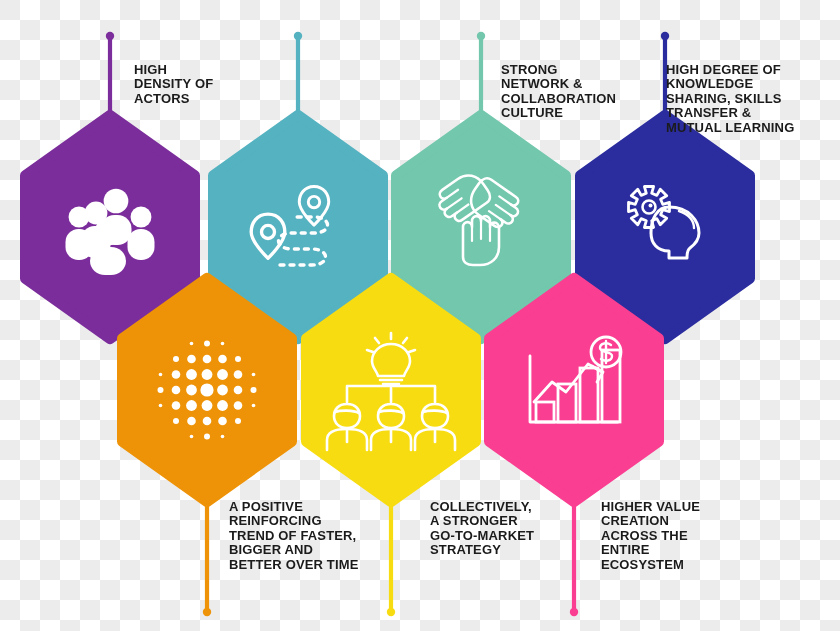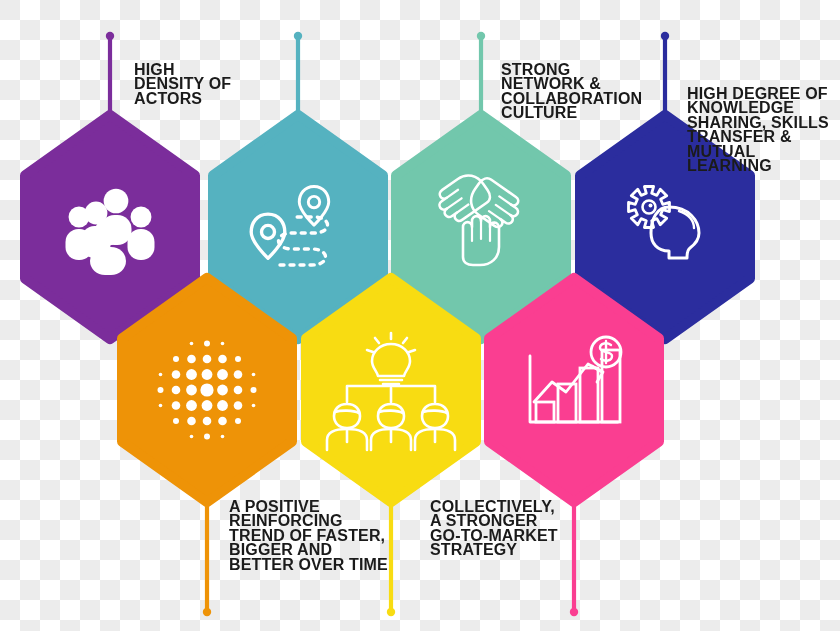--- a/index.html
+++ b/index.html
@@ -13,21 +13,21 @@
     position: relative;
     width: 840px; height: 631px;
     background:
       repeating-conic-gradient(#ffffff 0% 25%, #ececec 0% 50%) 0 0 / 40px 40px;
   }
   .layer { position: absolute; left: 0; top: 0; width: 840px; height: 631px; }
   .label {
     position: absolute;
     font-family: "Liberation Sans", sans-serif;
     font-weight: bold;
-    font-size: 16px;
+    font-size: 13px;
     line-height: 14.4px;
     letter-spacing: 0.15px;
     color: #1b1b1b;
     text-transform: uppercase;
     white-space: pre-line;
   }
   svg { display: block; overflow: visible; }
 </style>
 </head>
 <body>
@@ -229,29 +229,34 @@
   </svg>
 
   <div class="layer" id="labels-layer">
       <div class="label" style="left: 134px; top: 63px;">HIGH
 DENSITY OF
 ACTORS</div>
       <div class="label" style="left: 501px; top: 63px;">STRONG
 NETWORK &amp;
 COLLABORATION
 CULTURE</div>
-      <div class="label" style="left: 687px; top: 63px; margin-top: 24px;">HIGH DEGREE OF
+      <div class="label" style="left: 666px; top: 63px;">HIGH DEGREE OF
 KNOWLEDGE
 SHARING, SKILLS
 TRANSFER &amp;
 MUTUAL LEARNING</div>
       <div class="label" style="left: 229px; top: 500px;">A POSITIVE
 REINFORCING
 TREND OF FASTER,
 BIGGER AND
 BETTER OVER TIME</div>
       <div class="label" style="left: 420px; top: 500px; padding-left: 10px;">COLLECTIVELY,
 A STRONGER
 GO-TO-MARKET
 STRATEGY</div>
+      <div class="label" style="left: 601px; top: 500px;">HIGHER VALUE
+CREATION
+ACROSS THE
+ENTIRE
+ECOSYSTEM</div>
     </div>
 
 </div>
 
 </body></html>

